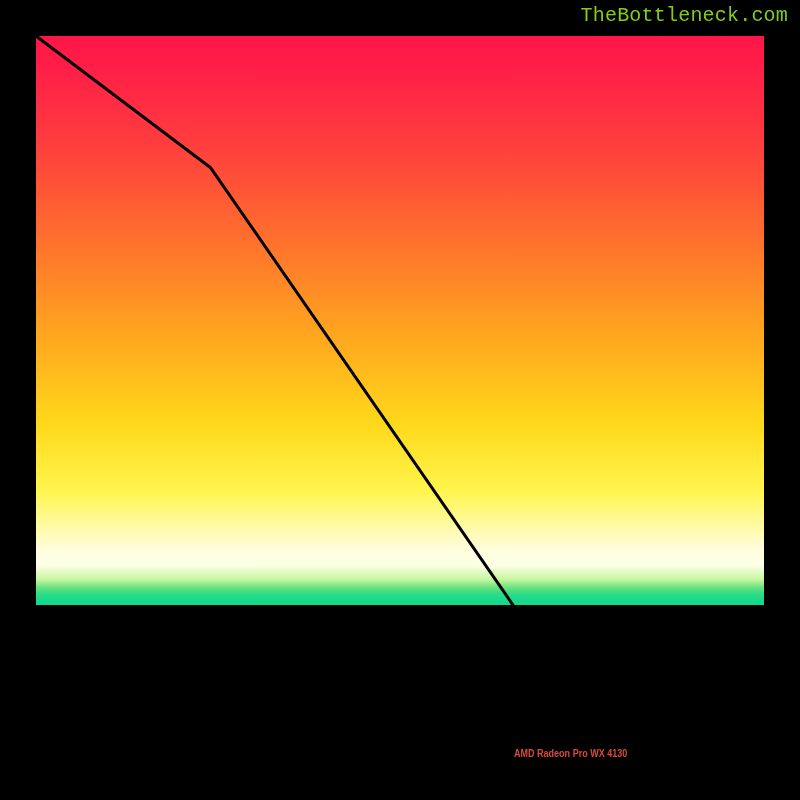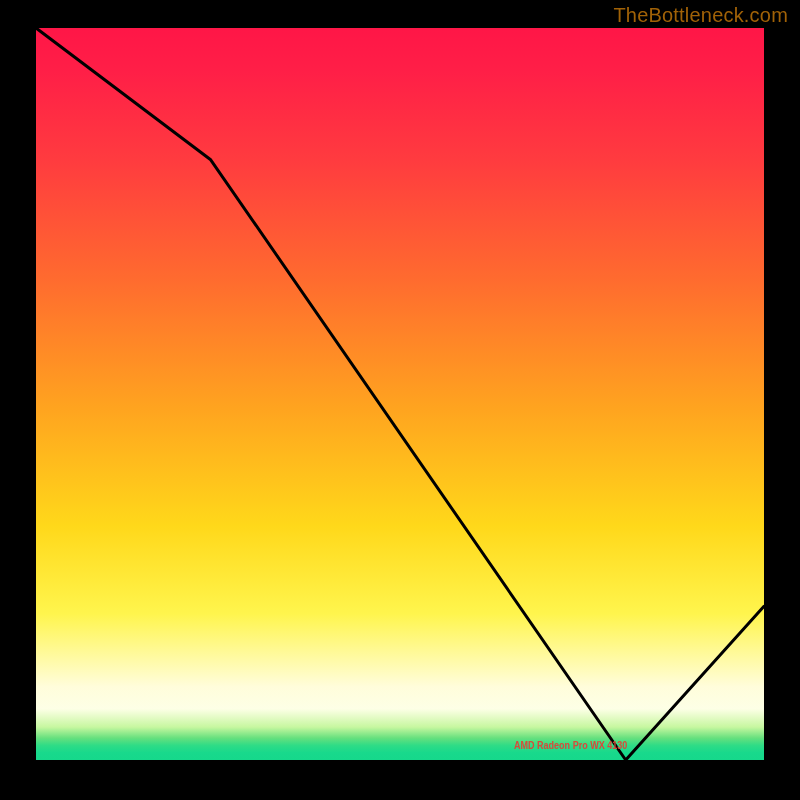--- a/index.html
+++ b/index.html
@@ -14,31 +14,32 @@
   .stage {
     position: relative;
     width: 800px;
     height: 800px;
     background: #000;
   }
   .watermark {
     position: absolute;
     top: 4px;
     right: 12px;
-    color: #a16207;
+    color: #84cc16;
     font-size: 20px;
     letter-spacing: 0.2px;
     font-weight: 500;
+    font-family: Liberation Mono, monospace;
   }
   .plot-frame {
     position: absolute;
     left: 36px;
-    top: 28px;
+    top: 36px;
     width: 728px;
-    height: 732px;
+    height: 569px;
     background: #0f172a;
   }
   .gradient {
     position: absolute;
     inset: 0;
     
     background: linear-gradient(
       to bottom,
       #ff1647 0%,
       #ff1f47 6%,

